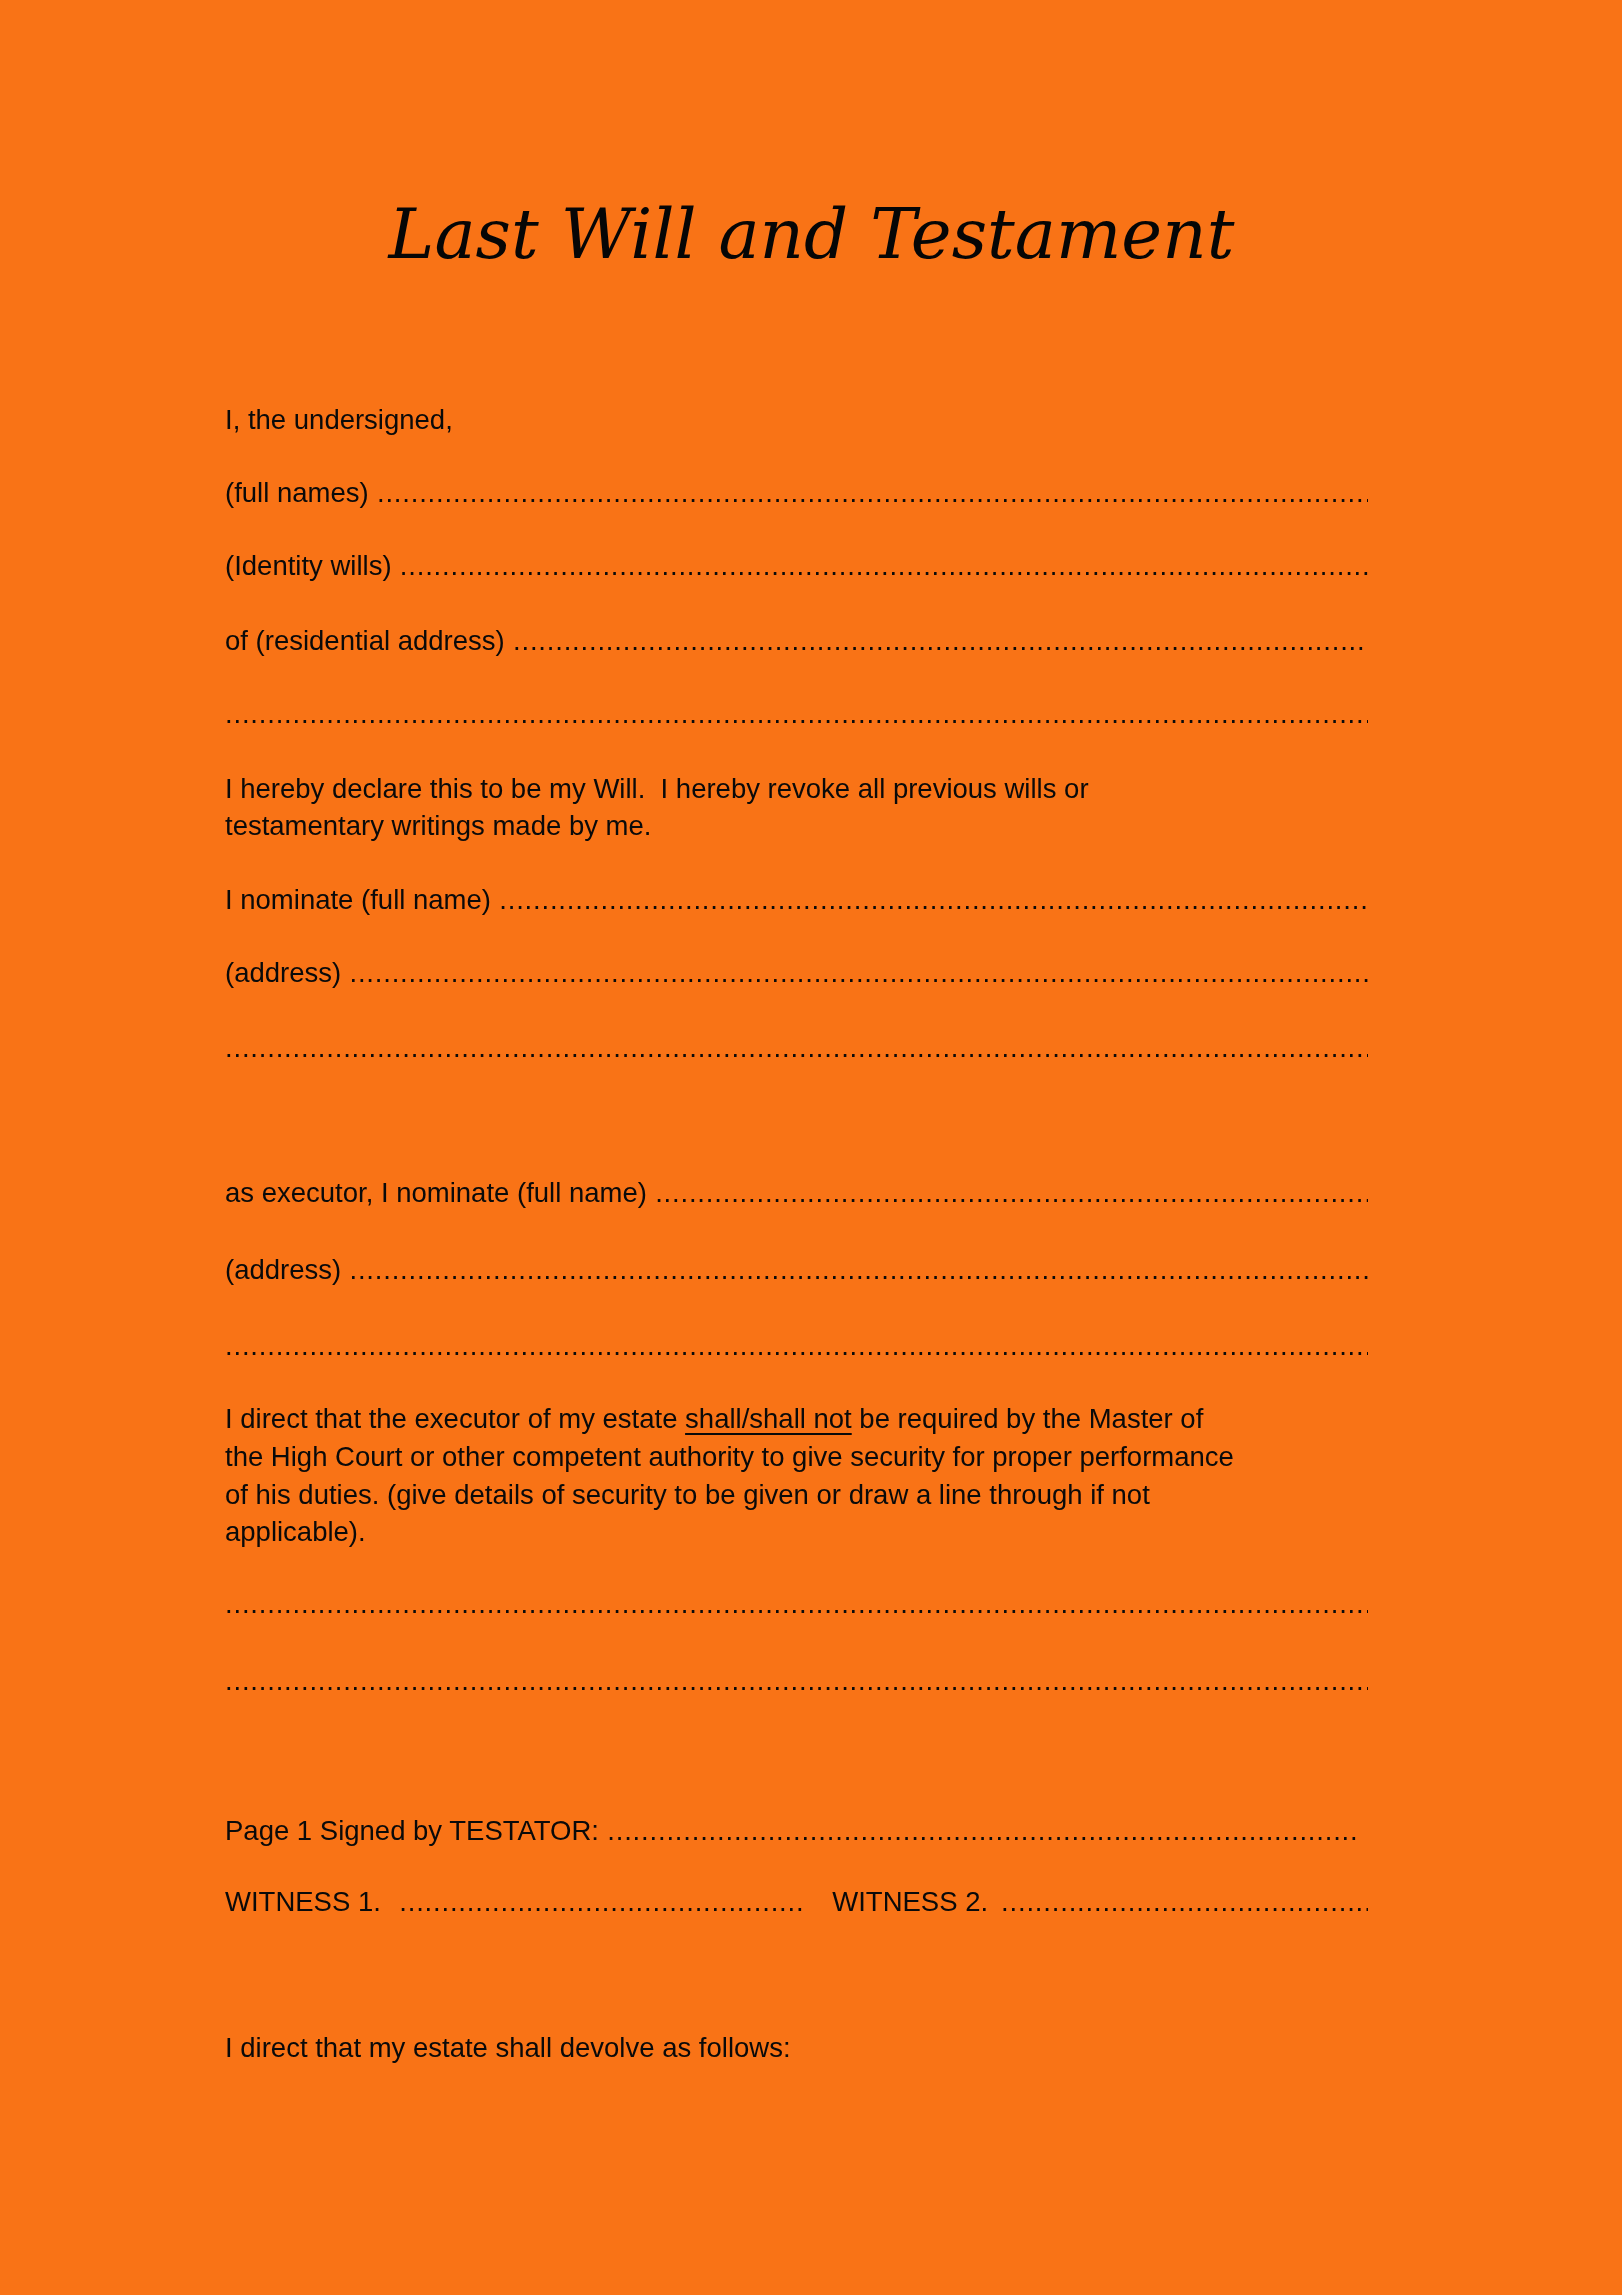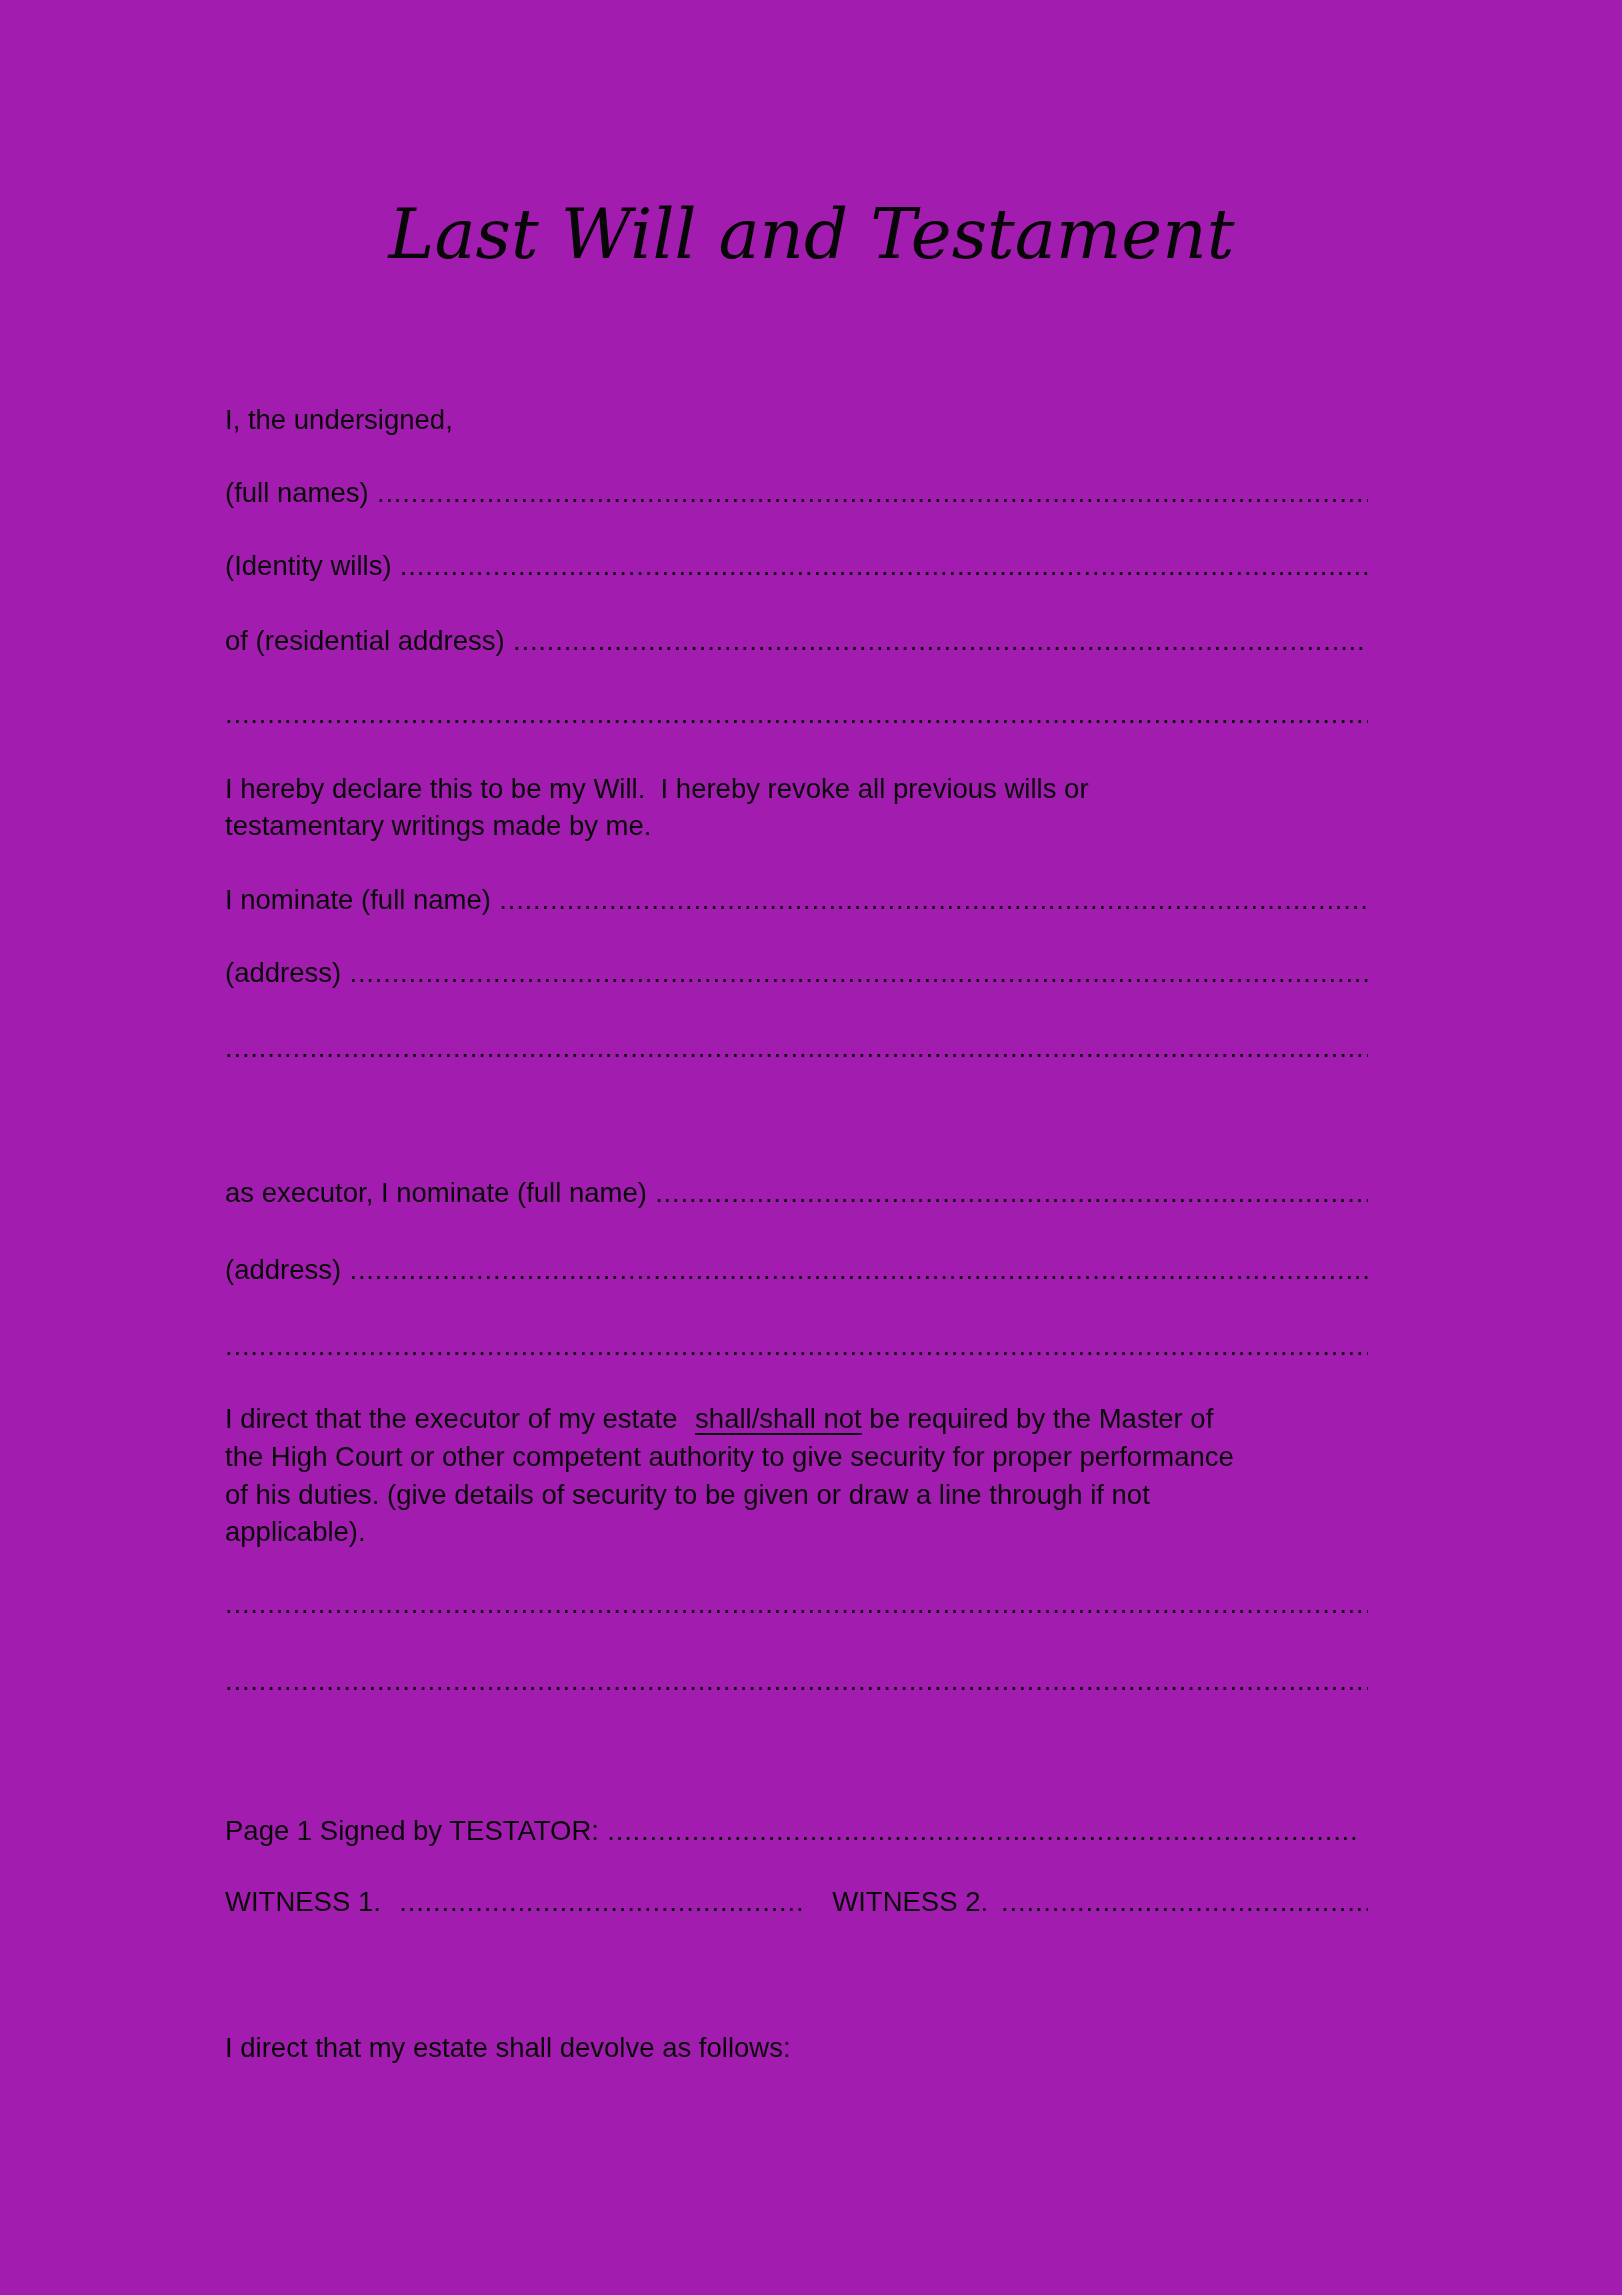--- a/index.html
+++ b/index.html
@@ -1,20 +1,20 @@
 <!DOCTYPE html>
 <html style="font-size:14.7px"><head>
 <meta charset="utf-8">
 <style>
   html,body { margin:0; padding:0; background:#888; }
   .page {
     position: relative;
     width: 1623px;
     height: 2296px;
-    background: #a21caf;
+    background: #f97316;
     font-family: "Liberation Sans", sans-serif;
     font-size: 27.5px;
     line-height: 38px;
     color: #0a0a0a;
     overflow: hidden;
   }
   .doc-title {
     position: absolute;
     top: 188px;
     left: 0;
@@ -43,21 +43,21 @@
   .lbl { white-space: pre; }
   .dots {
     flex: 1 1 auto;
     overflow: hidden;
     white-space: nowrap;
     margin-left: 8.3px;
     letter-spacing: 0.8px;
   }
   .dots.full { margin-left: 0; }
   .dots-fixed { flex: 0 0 404px; }
-  .u { text-decoration: underline; text-underline-offset: 4.6px; text-decoration-thickness: 1.8px; margin-left: 10px; }
+  .u { text-decoration: underline; text-underline-offset: 4.6px; text-decoration-thickness: 1.8px; }
 </style>
 </head>
 <body>
 
 <div class="page">
 
   <div class="doc-title">Last Will and Testament</div>
 
   <div class="txt" style="top:401px">I, the undersigned,</div>
 

